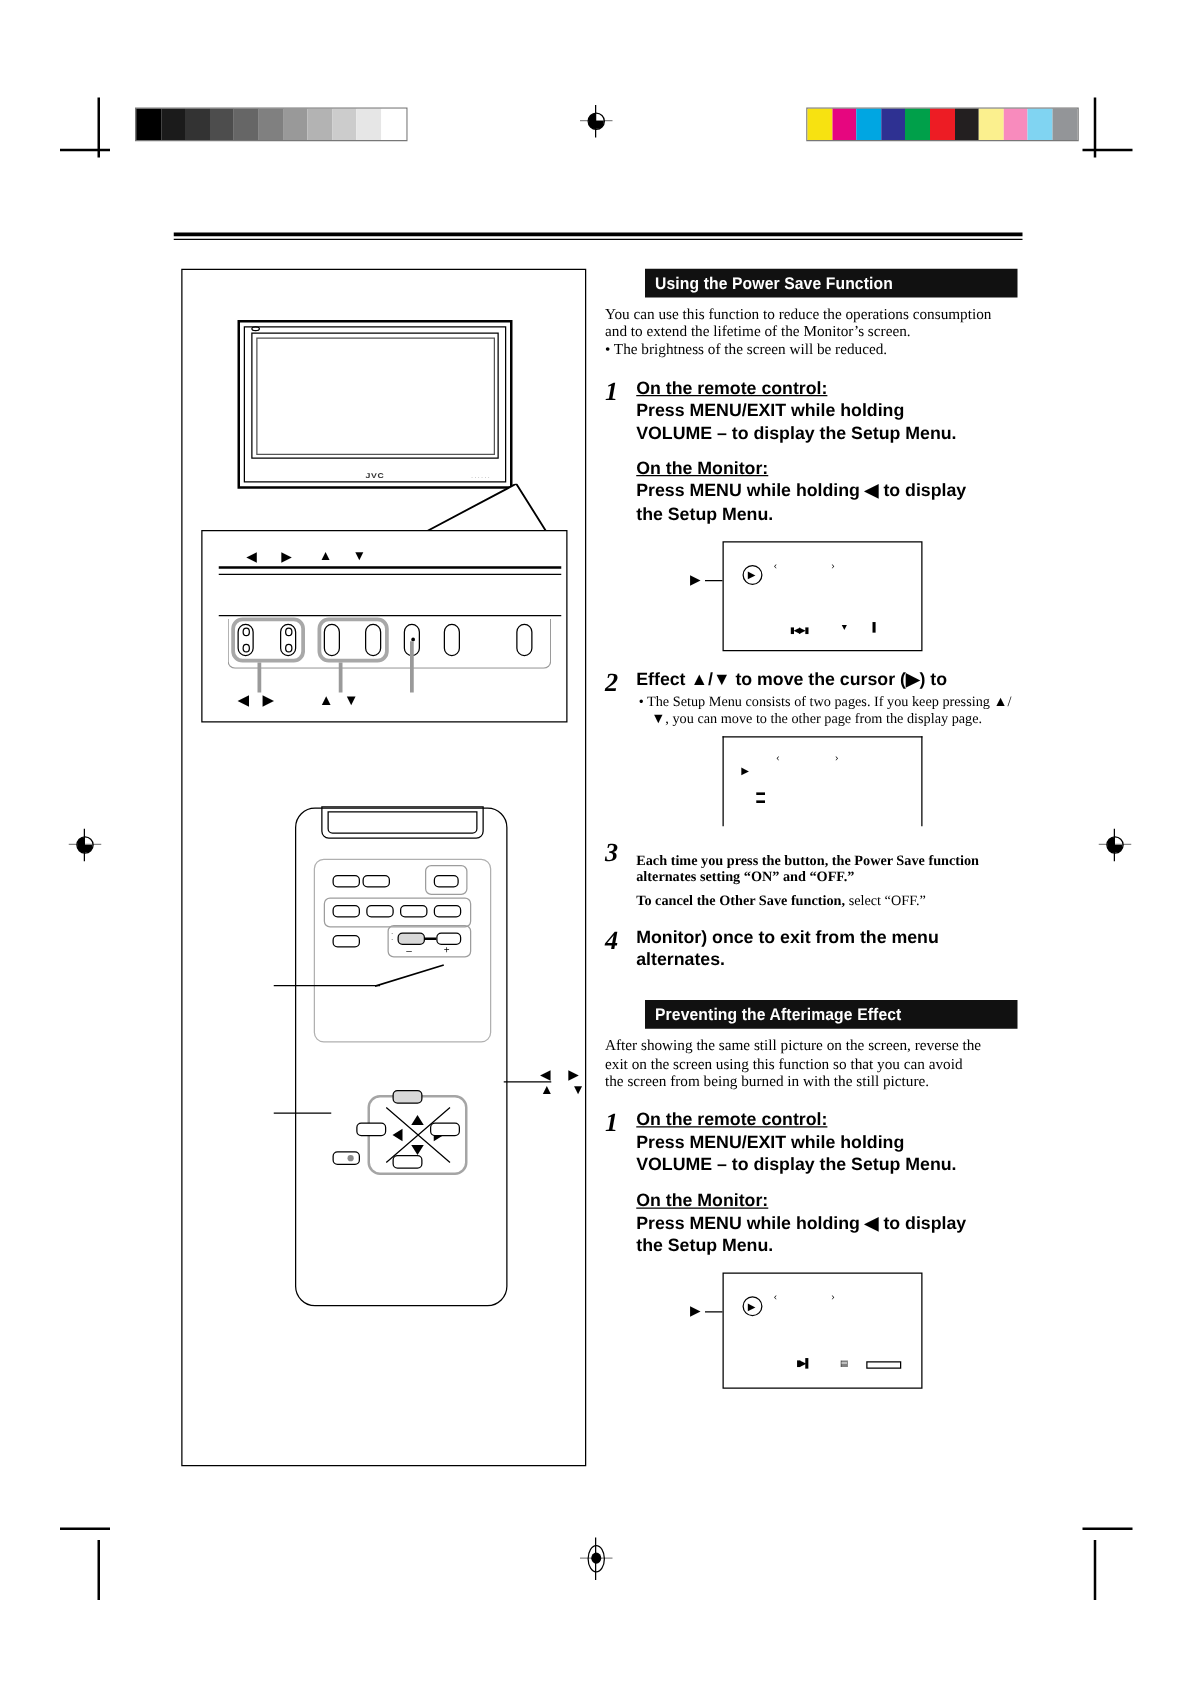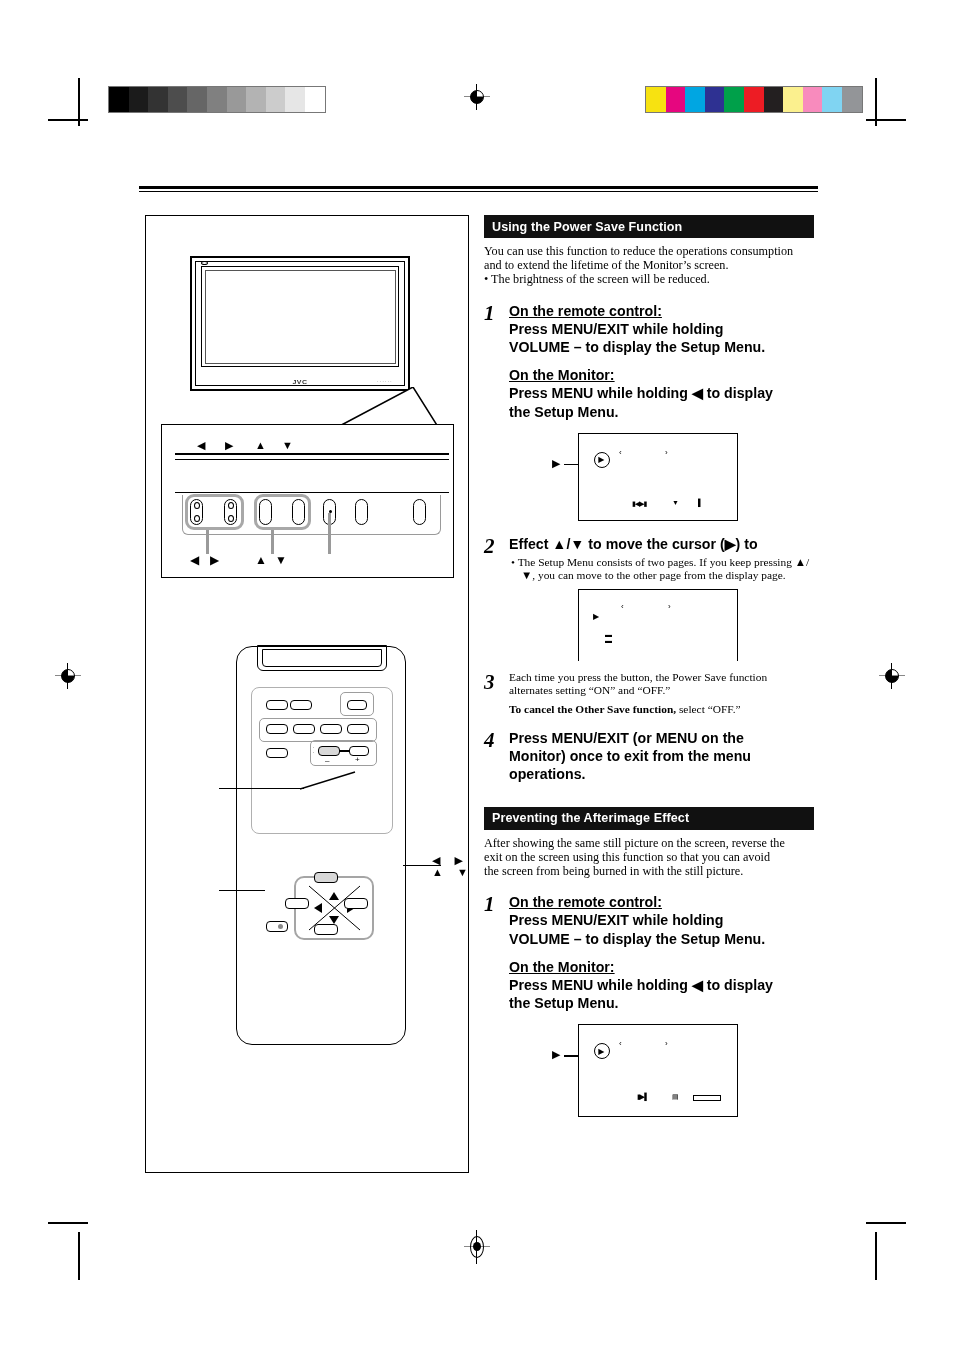--- a/index.html
+++ b/index.html
@@ -93,20 +93,21 @@
   .dpad-box { position:absolute; left:42px; top:188px; width:80px; height:64px; border:2.2px solid #a5a5a5; border-radius:10px; }
   .arrow-ann { position:absolute; font-size:11px; line-height:12px; }
   .ptr-line { position:absolute; height:1.4px; background:#000; }
 
   
   .rcol { position:absolute; left:484px; top:215px; width:330px; }
   .sec-head {
     background:#111; color:#fff; font-weight:bold; font-size:13.5px;
     padding:3.5px 8px 4.5px 8px; letter-spacing:0.1px;
     font-family:"Liberation Sans Narrow","Liberation Sans", sans-serif;
+    margin-left:32px;
   }
   .sec-head span { display:inline-block; transform:scaleX(0.93); transform-origin:left center; }
   .body-serif { font-family:"Liberation Serif","DejaVu Serif",serif; font-size:12.2px; line-height:14.2px; }
   .step { display:flex; gap:9px; }
   .step-num { font-family:"Liberation Serif","DejaVu Serif",serif; font-weight:bold; font-style:italic; font-size:21px; line-height:22px; width:16px; flex:0 0 16px; text-align:left; }
   .step-body { flex:1; }
   .step-head { font-weight:bold; font-size:14.2px; line-height:18.2px; font-family:"Liberation Sans",sans-serif; }
   .u { text-decoration:underline; }
   .mini-serif { font-family:"Liberation Serif",serif; font-size:11.4px; line-height:13px; }
 
@@ -358,36 +359,35 @@
         <div class="ang" style="left:42px; top:12px;">‹</div>
         <div class="ang" style="left:89px; top:12px;">›</div>
         <div style="position:absolute; left:14px; top:22px; font-size:8px;">▶</div>
         <div class="fade" style="left:26px; top:42px; line-height:6px; font-size:7px;">▬<br>▬</div>
       </div>
     </div>
 
     <div class="step" style="margin-top:10px;">
       <div class="step-num">3</div>
       <div class="step-body">
-        <div class="mini-serif" style="margin-top:0;">
+        <div class="mini-serif" style="margin-top:12px;font-weight:bold;">
           <div>Each time you press the button, the Power Save function</div>
           <div>alternates setting “ON” and “OFF.”</div>
         </div>
         <div class="mini-serif" style="margin-top:6px;">
           <b>To cancel the Other Save function,</b><span> select “OFF.”</span>
         </div>
       </div>
     </div>
 
     <div class="step" style="margin-top:13px;">
       <div class="step-num">4</div>
       <div class="step-body">
-        <div class="step-head">Press MENU/EXIT (or MENU on the</div>
         <div class="step-head">Monitor) once to exit from the menu</div>
-        <div class="step-head">operations.</div>
+        <div class="step-head">alternates.</div>
       </div>
     </div>
 
     <div class="sec-head" style="margin-top:23px;"><span>Preventing the Afterimage Effect</span></div>
     <div class="body-serif" style="margin-top:6px;">
       <div>After showing the same still picture on the screen, reverse the</div>
       <div>exit on the screen using this function so that you can avoid</div>
       <div>the screen from being burned in with the still picture.</div>
     </div>
 

